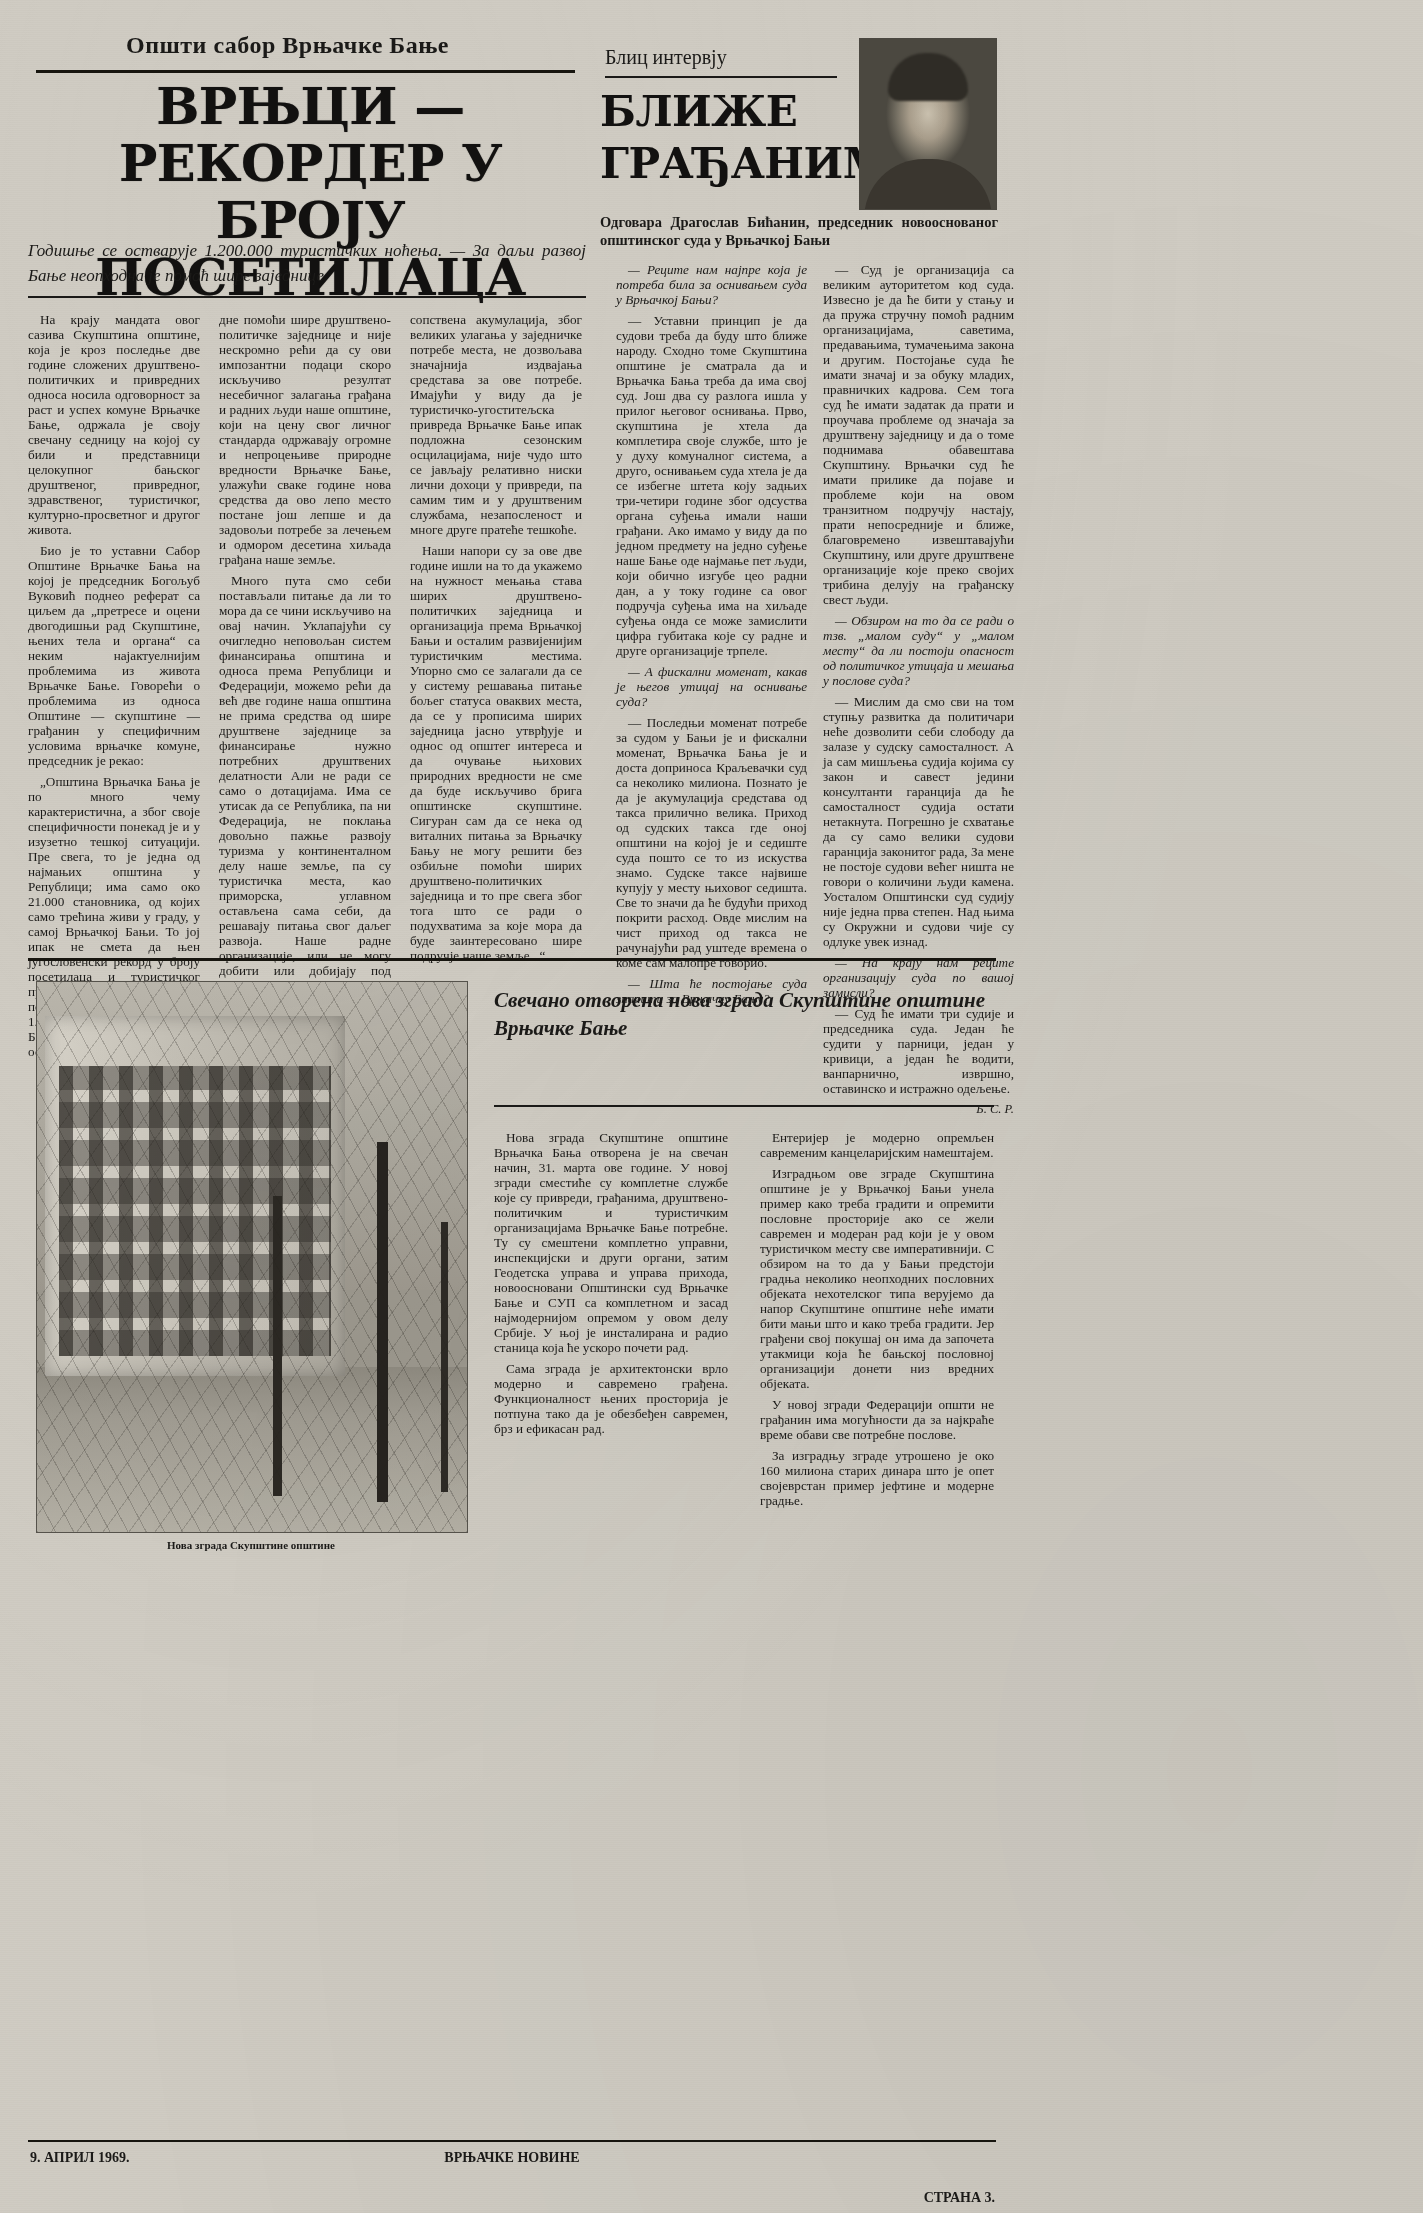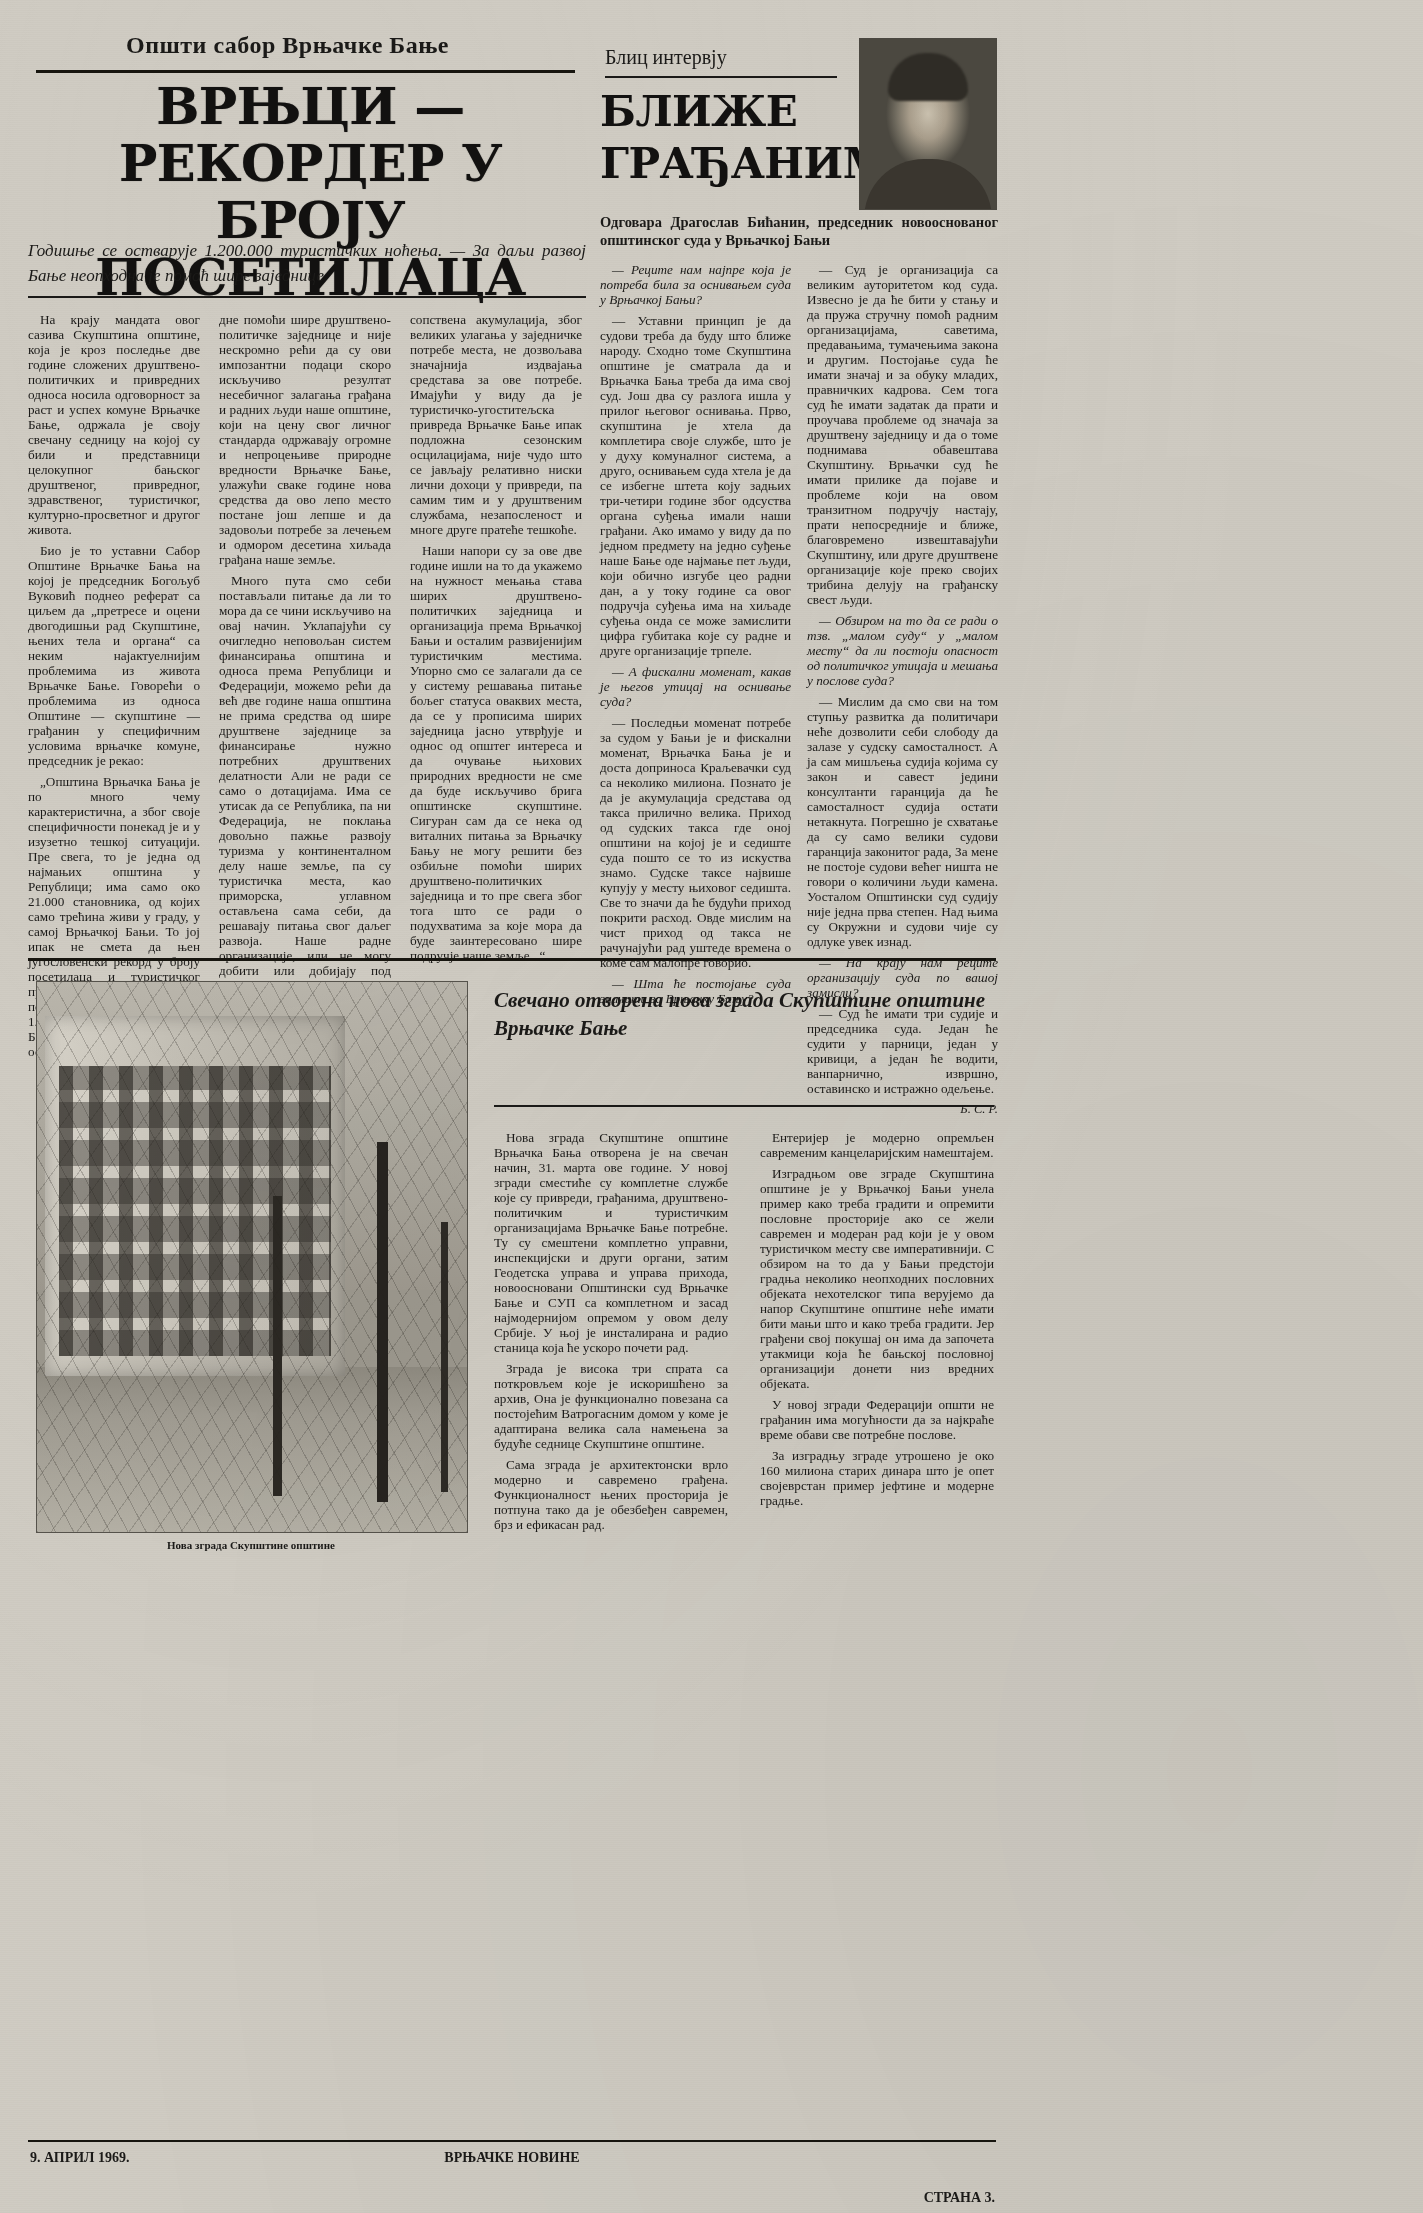--- a/index.html
+++ b/index.html
@@ -143,21 +143,21 @@
   }
   .lede-right {
     position: absolute;
     left: 600px; top: 213px;
     width: 398px;
     font-weight: bold;
     font-size: 14.5px;
     line-height: 18px;
     text-align: justify;
   }
-  .rcol { position: absolute; width: 191px; top: 262px; }
+  .rcol { position: absolute; width: 191px; top: 262px; margin-left: 16px; }
   .rcol.c1 { left: 600px; }
   .rcol.c2 { left: 807px; }
   .qa { margin: 0 0 6px 0; text-indent: 12px; }
   .qa.q { font-style: italic; }
   .sig {
     text-align: right;
     font-style: italic;
     font-size: 12.5px;
     margin-top: 2px;
   }
@@ -339,21 +339,20 @@
     <div class="pb-tree pb-trunk3"></div>
     <div class="pb-branches"></div>
   </div>
   <div class="photo-caption">Нова зграда Скупштине општине</div>
 
   <div class="subhead-bottom">Свечано отворена нова зграда Скупштине општине Врњачке Бање</div>
   <div class="rule-bottom"></div>
 
   <div class="bcol c1 col-text">
     <p>Нова зграда Скупштине општине Врњачка Бања отворена је на свечан начин, 31. марта ове године. У новој згради сместиће су комплетне службе које су привреди, грађанима, друштвено-политичким и туристичким организацијама Врњачке Бање потребне. Ту су смештени комплетно управни, инспекцијски и други органи, затим Геодетска управа и управа прихода, новоосновани Општински суд Врњачке Бање и СУП са комплетном и засад најмодернијом опремом у овом делу Србије. У њој је инсталирана и радио станица која ће ускоро почети рад.</p>
-    <p>Зграда је висока три спрата са поткровљем које је искоришћено за архив, Она је функционално повезана са постојећим Ватрогасним домом у коме је адаптирана велика сала намењена за будуће седнице Скупштине општине.</p>
     <p>Сама зграда је архитектонски врло модерно и савремено грађена. Функционалност њених просторија је потпуна тако да је обезбеђен савремен, брз и ефикасан рад.</p>
   </div>
   <div class="bcol c2 col-text">
     <p>Ентеријер је модерно опремљен савременим канцеларијским намештајем.</p>
     <p>Изградњом ове зграде Скупштина општине је у Врњачкој Бањи унела пример како треба градити и опремити пословне просторије ако се жели савремен и модеран рад који је у овом туристичком месту све императивнији. С обзиром на то да у Бањи предстоји градња неколико неопходних пословних објеката нехотелског типа верујемо да напор Скупштине општине неће имати бити мањи што и како треба градити. Јер грађени свој покушај он има да започета утакмици која ће бањској пословној организацији донети низ вредних објеката.</p>
     <p>У новој згради Федерацији општи не грађанин има могућности да за најкраће време обави све потребне послове.</p>
     <p>За изградњу зграде утрошено је око 160 милиона старих динара што је опет својеврстан пример јефтине и модерне градње.</p>
   </div>
 
   <div class="rule-foot"></div>

